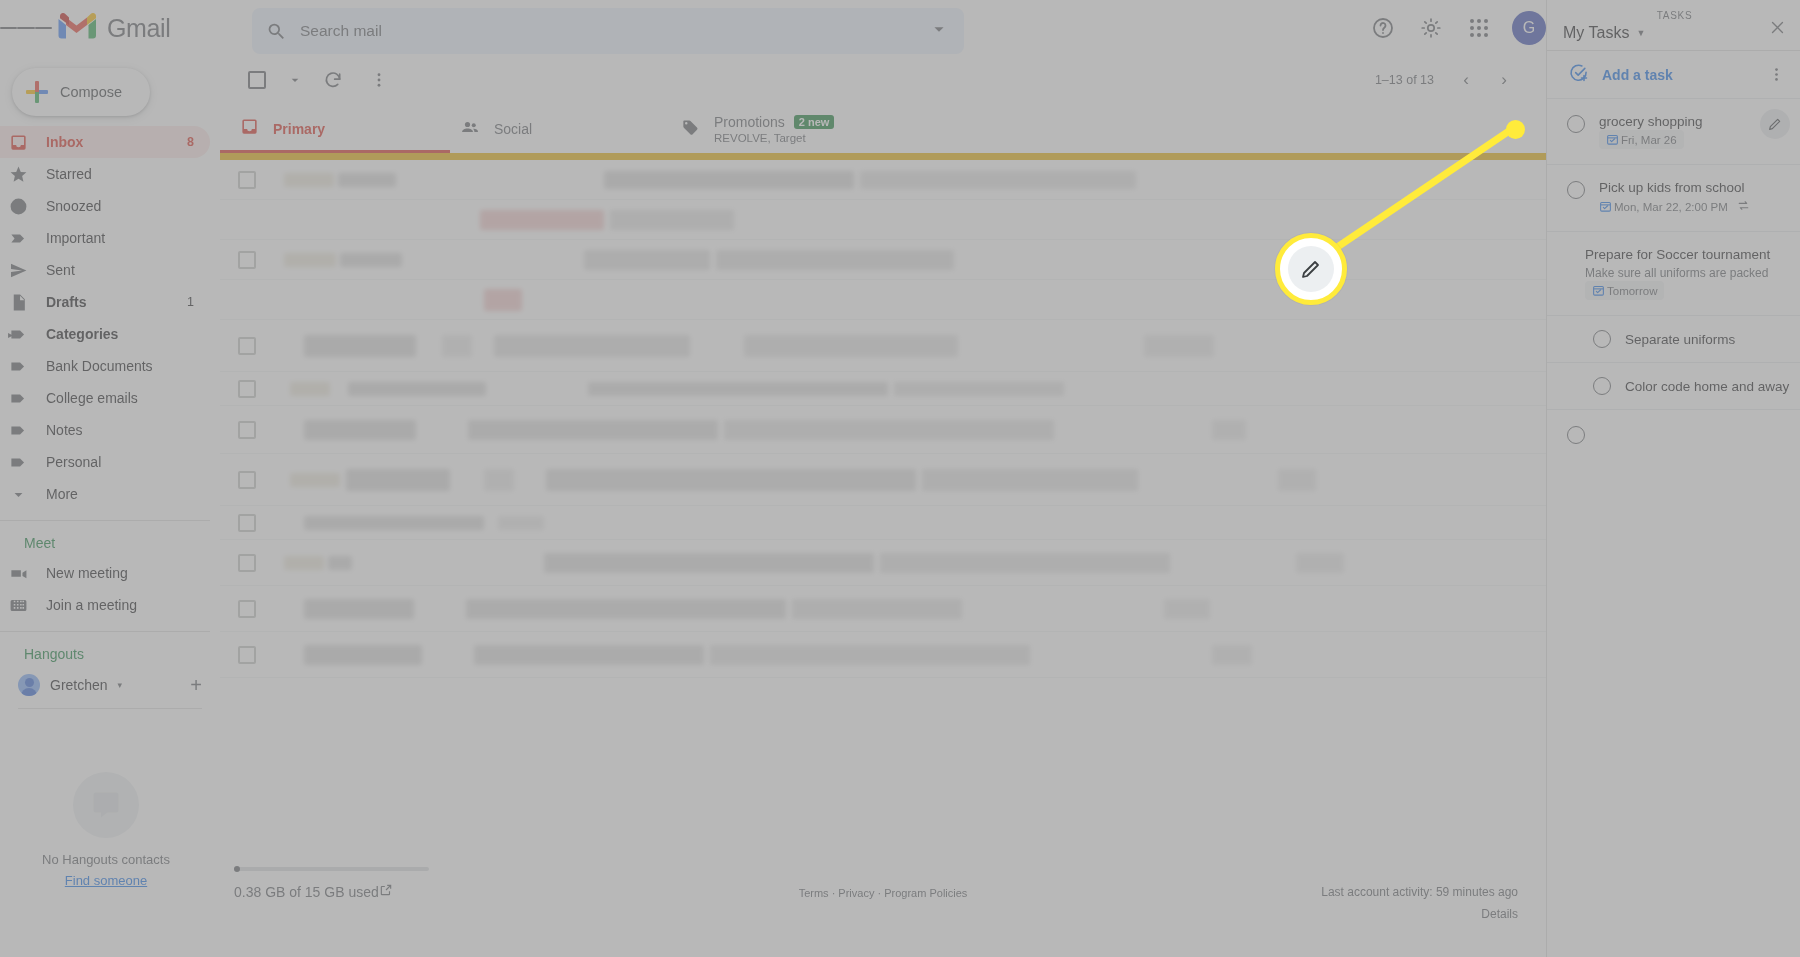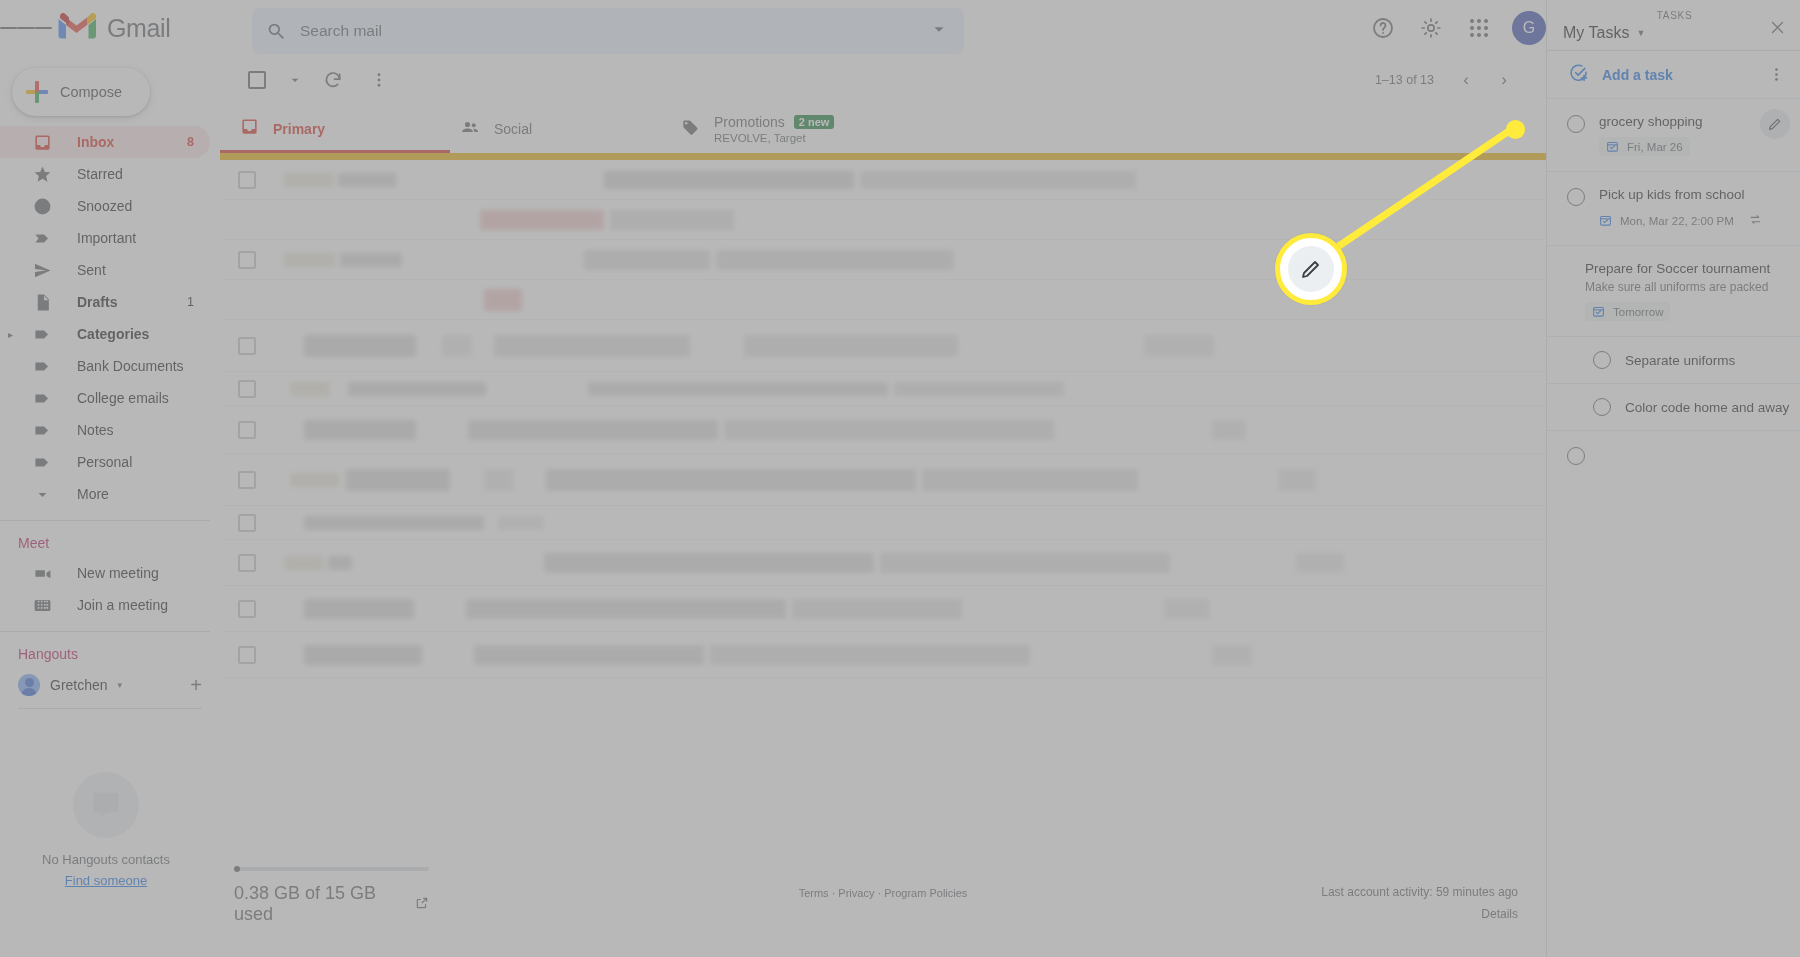--- a/index.html
+++ b/index.html
@@ -60,34 +60,34 @@
     display:flex;align-items:center;gap:12px;padding-left:14px;cursor:pointer;
   }
   .compose-label{font-size:14.5px;color:#3c4043;}
   .plus-ico{position:relative;width:22px;height:22px;}
   .plus-ico::before,.plus-ico::after{content:"";position:absolute;border-radius:1px;}
   .plus-ico::before{left:0;top:9px;width:22px;height:4px;background:linear-gradient(to right,#fbbc04 0 50%,#4285f4 50% 100%);}
   .plus-ico::after{top:0;left:9px;width:4px;height:22px;background:linear-gradient(to bottom,#ea4335 0 50%,#34a853 50% 100%);}
 
   .navitem{
     height:32px;display:flex;align-items:center;border-radius:0 16px 16px 0;
-    padding-left:32px;cursor:pointer;font-size:14px;color:#202124;gap:25px;
+    padding-left:8px;cursor:pointer;font-size:14px;color:#202124;gap:18px;
     position:relative;margin-right:10px;
   }
   .navitem .ic{width:20px;display:flex;align-items:center;justify-content:center;color:#5f6368;flex:0 0 20px;}
   .navitem .lbl{flex:1;}
   .navitem .cnt{font-size:12.5px;color:#202124;padding-right:16px;font-weight:bold;}
   .navitem.active{background:#fce8e6;color:#d93025;font-weight:bold;}
   .navitem.active .ic{color:#d93025;}
   .navitem.active .cnt{color:#d93025;}
   .navitem.bold .lbl{font-weight:bold;}
   .navitem .twisty{position:absolute;left:8px;color:#5f6368;font-size:10px;}
 
   .nav-sep{height:1px;background:#e0e0e0;margin:10px 10px 8px 0;}
-  .nav-head{font-size:14px;color:#be185d;padding:6px 0 6px 18px;font-weight:normal;}
+  .nav-head{font-size:14px;color:#15803d;padding:6px 0 6px 18px;font-weight:normal;margin-left:6px;}
 
   .hangout-row{display:flex;align-items:center;padding-left:18px;height:34px;gap:10px;font-size:14px;color:#202124;}
   .hg-avatar{width:22px;height:22px;border-radius:50%;background:#7baaf7;position:relative;overflow:hidden;}
   .hg-avatar::before{content:"";position:absolute;left:6.5px;top:3.5px;width:9px;height:9px;border-radius:50%;background:#3367d6;}
   .hg-avatar::after{content:"";position:absolute;left:3px;top:14px;width:16px;height:11px;border-radius:8px 8px 0 0;background:#3367d6;}
   .hg-plus{margin-left:auto;margin-right:18px;color:#5f6368;font-size:20px;cursor:pointer;}
   .hang-line{height:1px;background:#e0e0e0;margin:6px 18px 0 18px;}
 
   .hg-empty{position:absolute;left:0;right:8px;top:716px;text-align:center;}
   .hg-empty .bubble{
@@ -122,21 +122,21 @@
   
   .rows{position:relative;height:520px;overflow:hidden;}
   .mrow{height:40px;display:flex;align-items:center;border-bottom:1px solid #f1f3f4;padding-left:18px;}
   .mrow .cb{width:18px;height:18px;border:2px solid #c4c7c5;border-radius:2px;flex:0 0 18px;}
   .blur-bar{height:14px;border-radius:2px;background:#bdbdbd;opacity:.55;filter:blur(2.5px);}
 
   .footer{position:absolute;left:0;right:0;bottom:0;height:110px;padding:0 24px;}
   .fl{position:absolute;left:14px;top:20px;width:195px;}
   .meter{height:4px;background:#dadce0;border-radius:2px;position:relative;}
   .meter i{position:absolute;left:0;top:-1px;width:6px;height:6px;border-radius:50%;background:#5f6368;}
-  .fl .ftxt{font-size:18px;color:#5f6368;margin-top:12px;display:flex;align-items:center;}
+  .fl .ftxt{font-size:14px;color:#5f6368;margin-top:12px;display:flex;align-items:center;}
   .fc{position:absolute;left:0;right:0;top:40px;text-align:center;font-size:11px;color:#5f6368;}
   .fr{position:absolute;right:28px;top:34px;text-align:right;font-size:12px;color:#5f6368;line-height:22px;}
   .fr .det{cursor:pointer;}
 
   
   .siderail{position:absolute;top:56px;right:220px;width:34px;bottom:0;background:#fff;display:flex;flex-direction:column;align-items:center;padding-top:14px;gap:18px;}
   .rail-ic{width:34px;height:34px;border-radius:50%;display:flex;align-items:center;justify-content:center;cursor:pointer;position:relative;}
   .rail-ic.active{background:#d3e3fd;}
   .rail-ic.active::after{content:"";position:absolute;right:-17px;top:-2px;width:3px;height:38px;background:#1a73e8;}
 
@@ -151,21 +151,21 @@
   .tk-add{font-size:14px;color:#1a73e8;font-weight:bold;cursor:pointer;}
   .tk-more{margin-left:auto;color:#5f6368;cursor:pointer;width:28px;height:28px;display:flex;align-items:center;justify-content:center;}
 
   .tk-item{border-top:1px solid #e8eaed;display:flex;padding:14px 10px 14px 20px;gap:14px;position:relative;}
   .tk-item.sub{padding-left:46px;align-items:center;}
   .tk-circ{width:18px;height:18px;border-radius:50%;border:1.6px solid #5f6368;flex:0 0 18px;margin-top:2px;cursor:pointer;}
   .tk-body{flex:1;min-width:0;}
   .tk-name{font-size:13.5px;color:#202124;line-height:17px;}
   .tk-desc{font-size:12px;color:#5f6368;margin-top:3px;line-height:15px;}
   .tk-chip{
-    display:inline-flex;align-items:center;gap:8px;margin-top:7px;
+    display:inline-flex;align-items:center;gap:2px;
     background:#f1f3f4;border-radius:4px;padding:3px 7px;font-size:11.5px;color:#5f6368;
   }
   .tk-chip.plain{background:transparent;padding-left:0;}
   .cal-ic{width:13px;height:13px;flex:0 0 13px;}
   .rep-ic{color:#5f6368;margin-left:7px;}
   .tk-edit{
     position:absolute;right:10px;top:10px;width:30px;height:30px;border-radius:50%;
     background:#e8eaed;display:flex;align-items:center;justify-content:center;color:#3c4043;cursor:pointer;
   }
   .tk-empty{border-top:1px solid #e8eaed;padding:14px 10px 14px 20px;}

